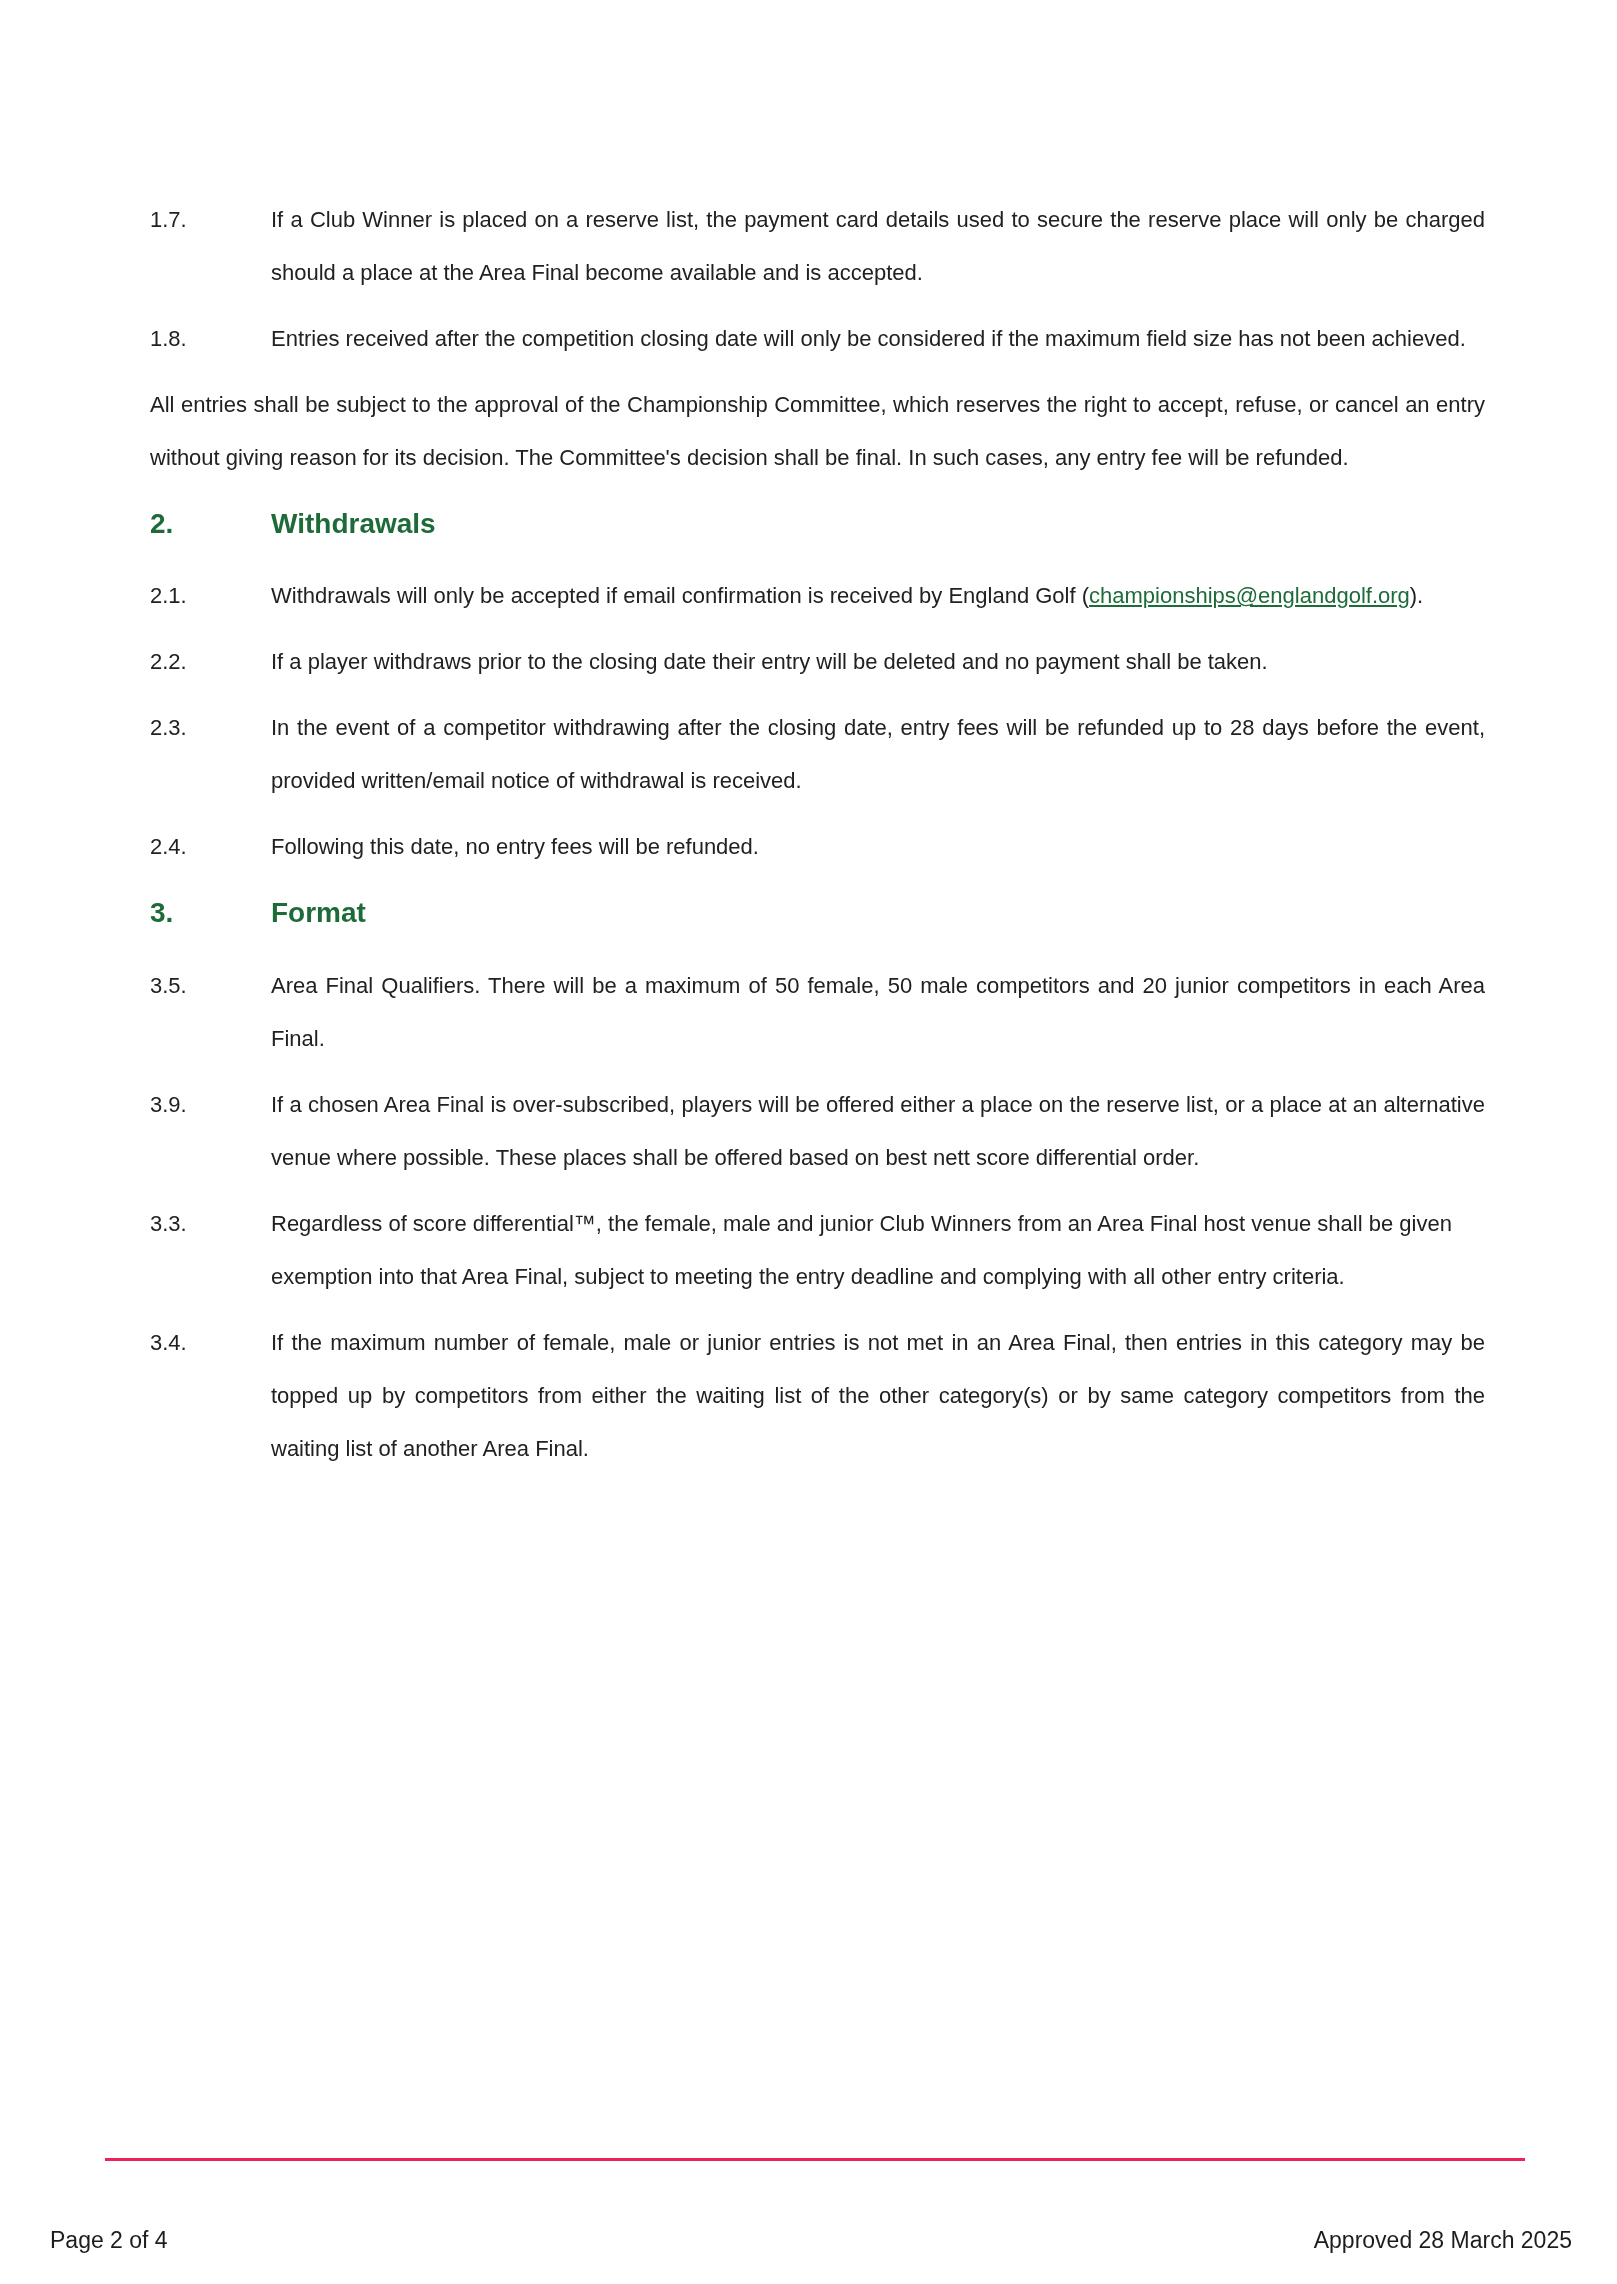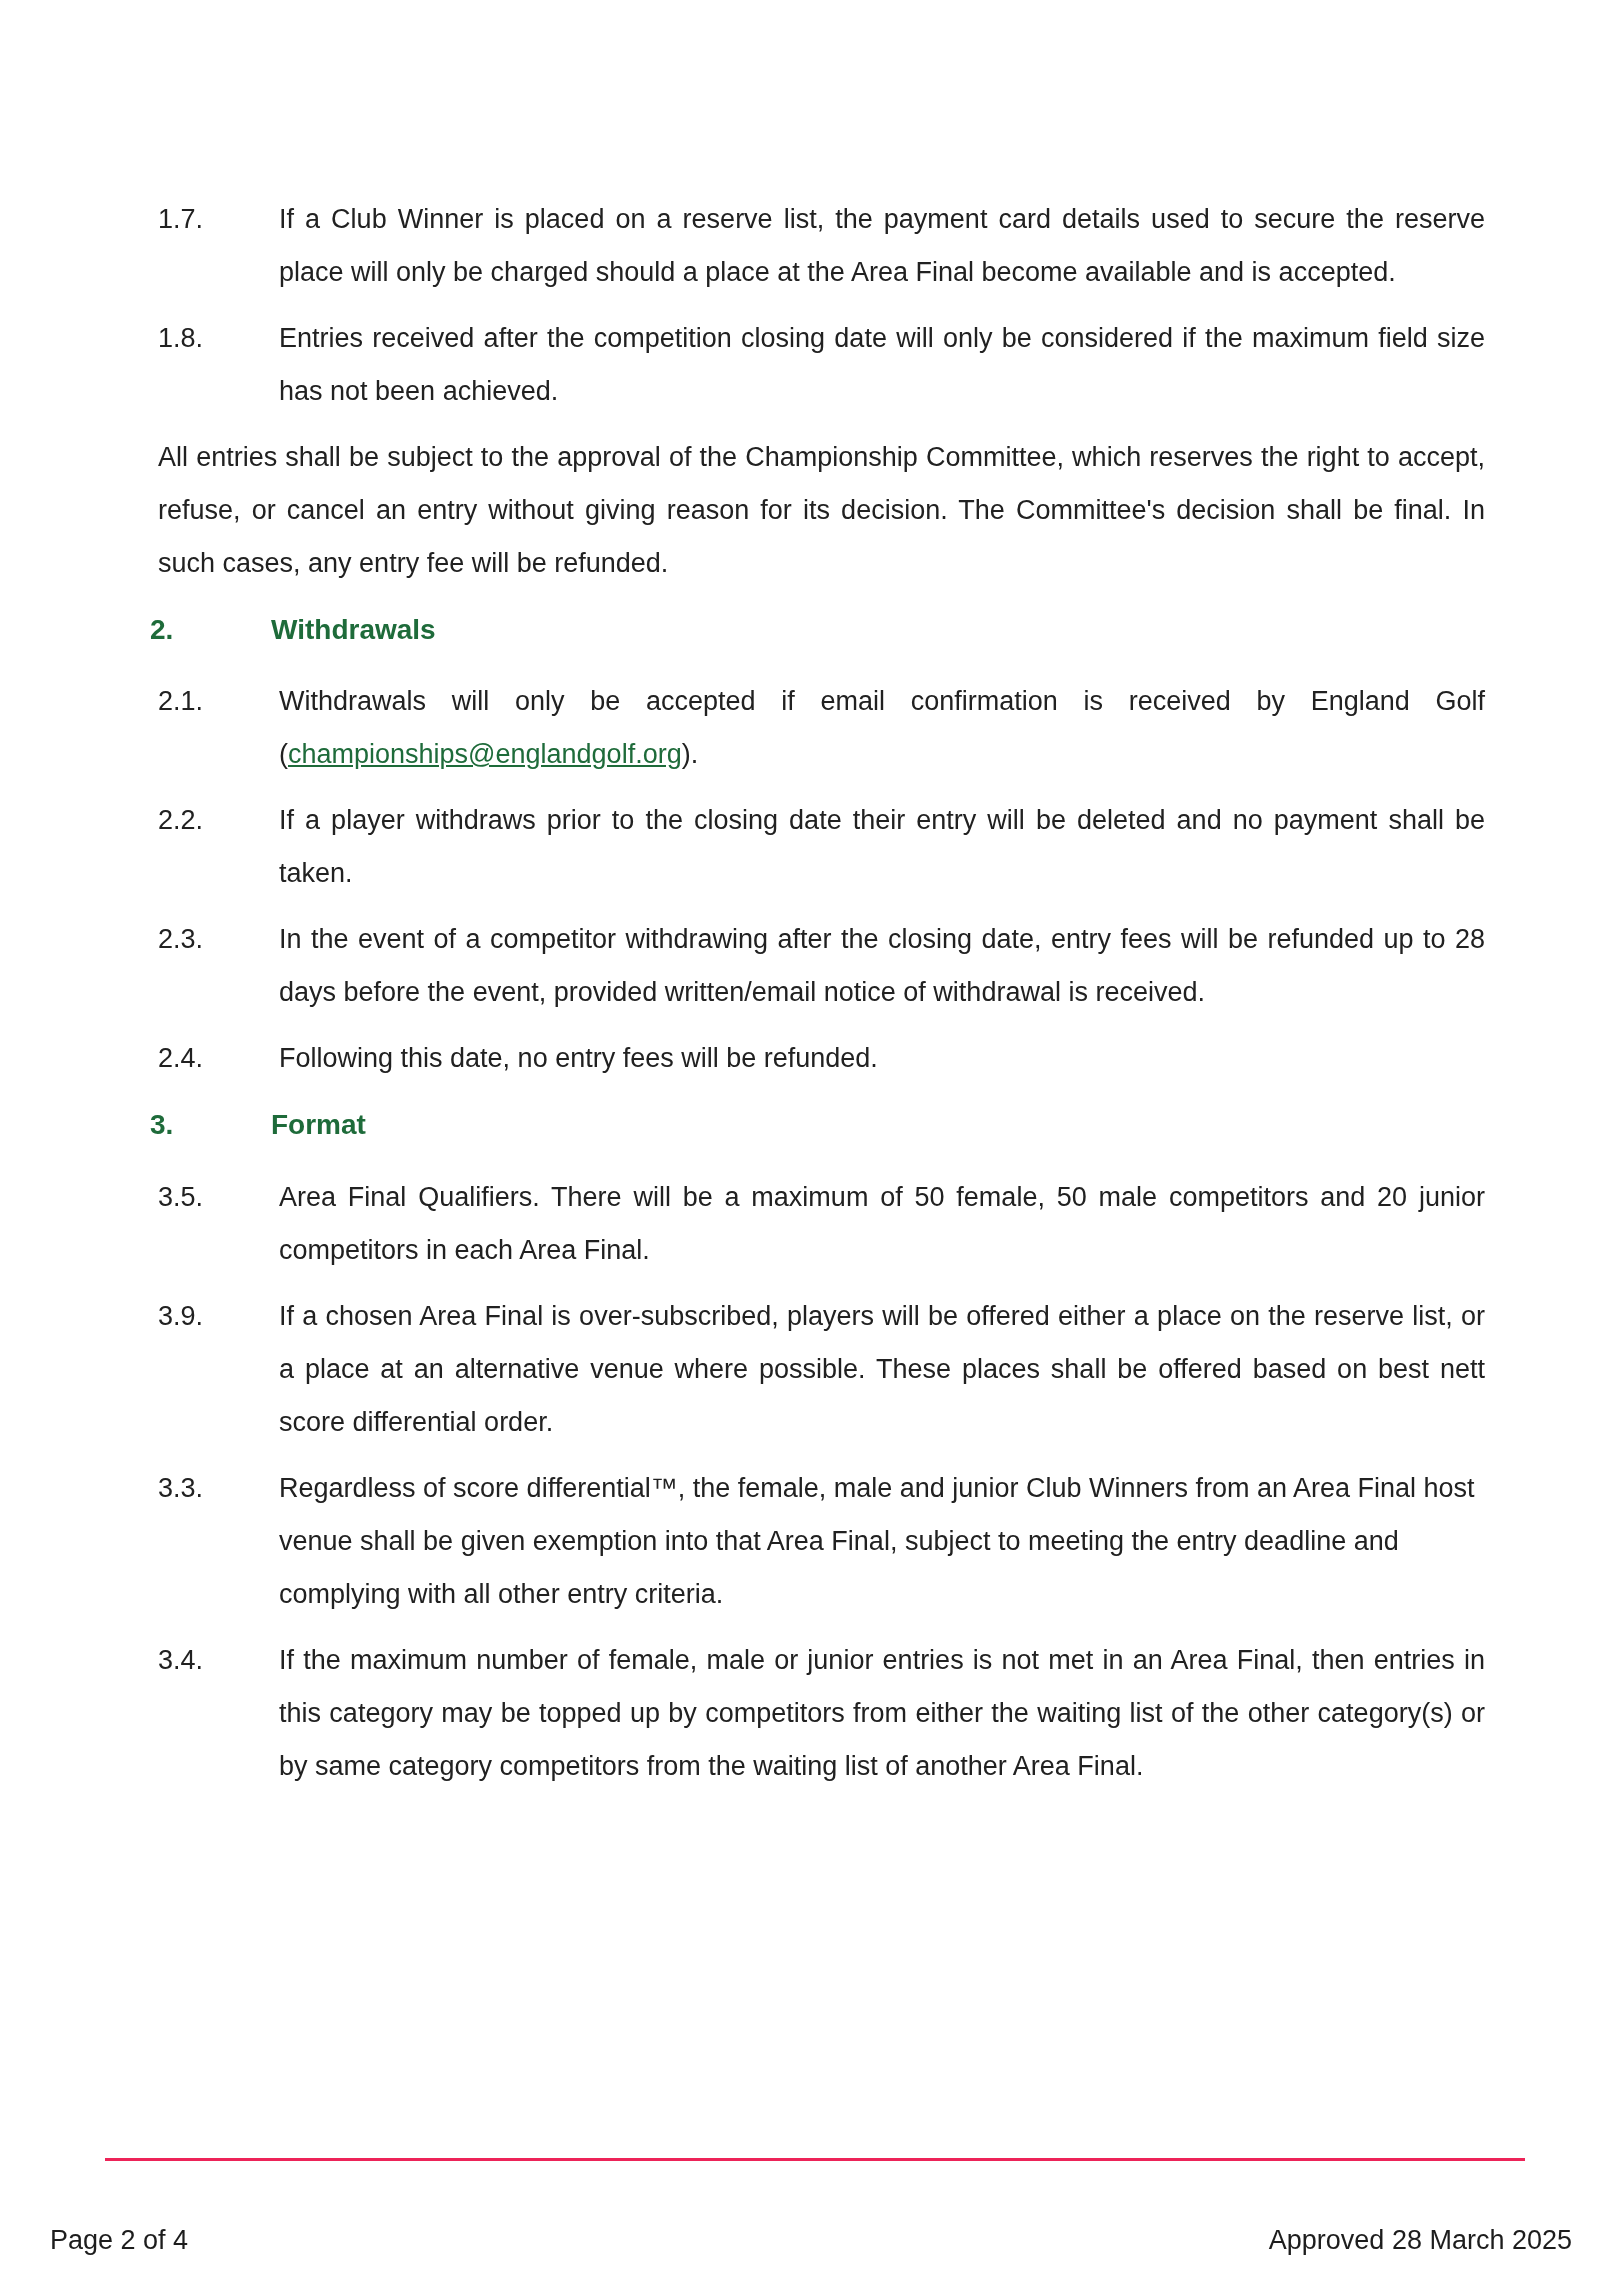--- a/index.html
+++ b/index.html
@@ -16,23 +16,23 @@
     position:relative;
     overflow:hidden;
   }
   .content{
     position:absolute;
     top:193px;left:150px;
     width:1335px;
   }
   .clause{
     display:flex;
-    font-size:27px;
+    font-size:22px;
     line-height:53px;
-    margin:0 0 13px 8px;
+    margin:0 0 13px 0;
   }
   .clause .num{
     flex:0 0 121px;
     width:121px;
   }
   .clause .txt{
     flex:1;
     text-align:justify;
     text-align-last:left;
   }
@@ -61,21 +61,21 @@
     left:105px;top:2158px;
     width:1420px;height:3.2px;
     background:var(--red);
   }
   .footer{
     position:absolute;
     left:50px;top:2227px;
     width:1522px;
     display:flex;
     justify-content:space-between;
-    font-size:27px;
+    font-size:23px;
     line-height:27.5px;
     color:#1d1d1d;
   }
 </style>
 </head>
 <body>
 
 <div class="content">
 
   <div class="clause">

